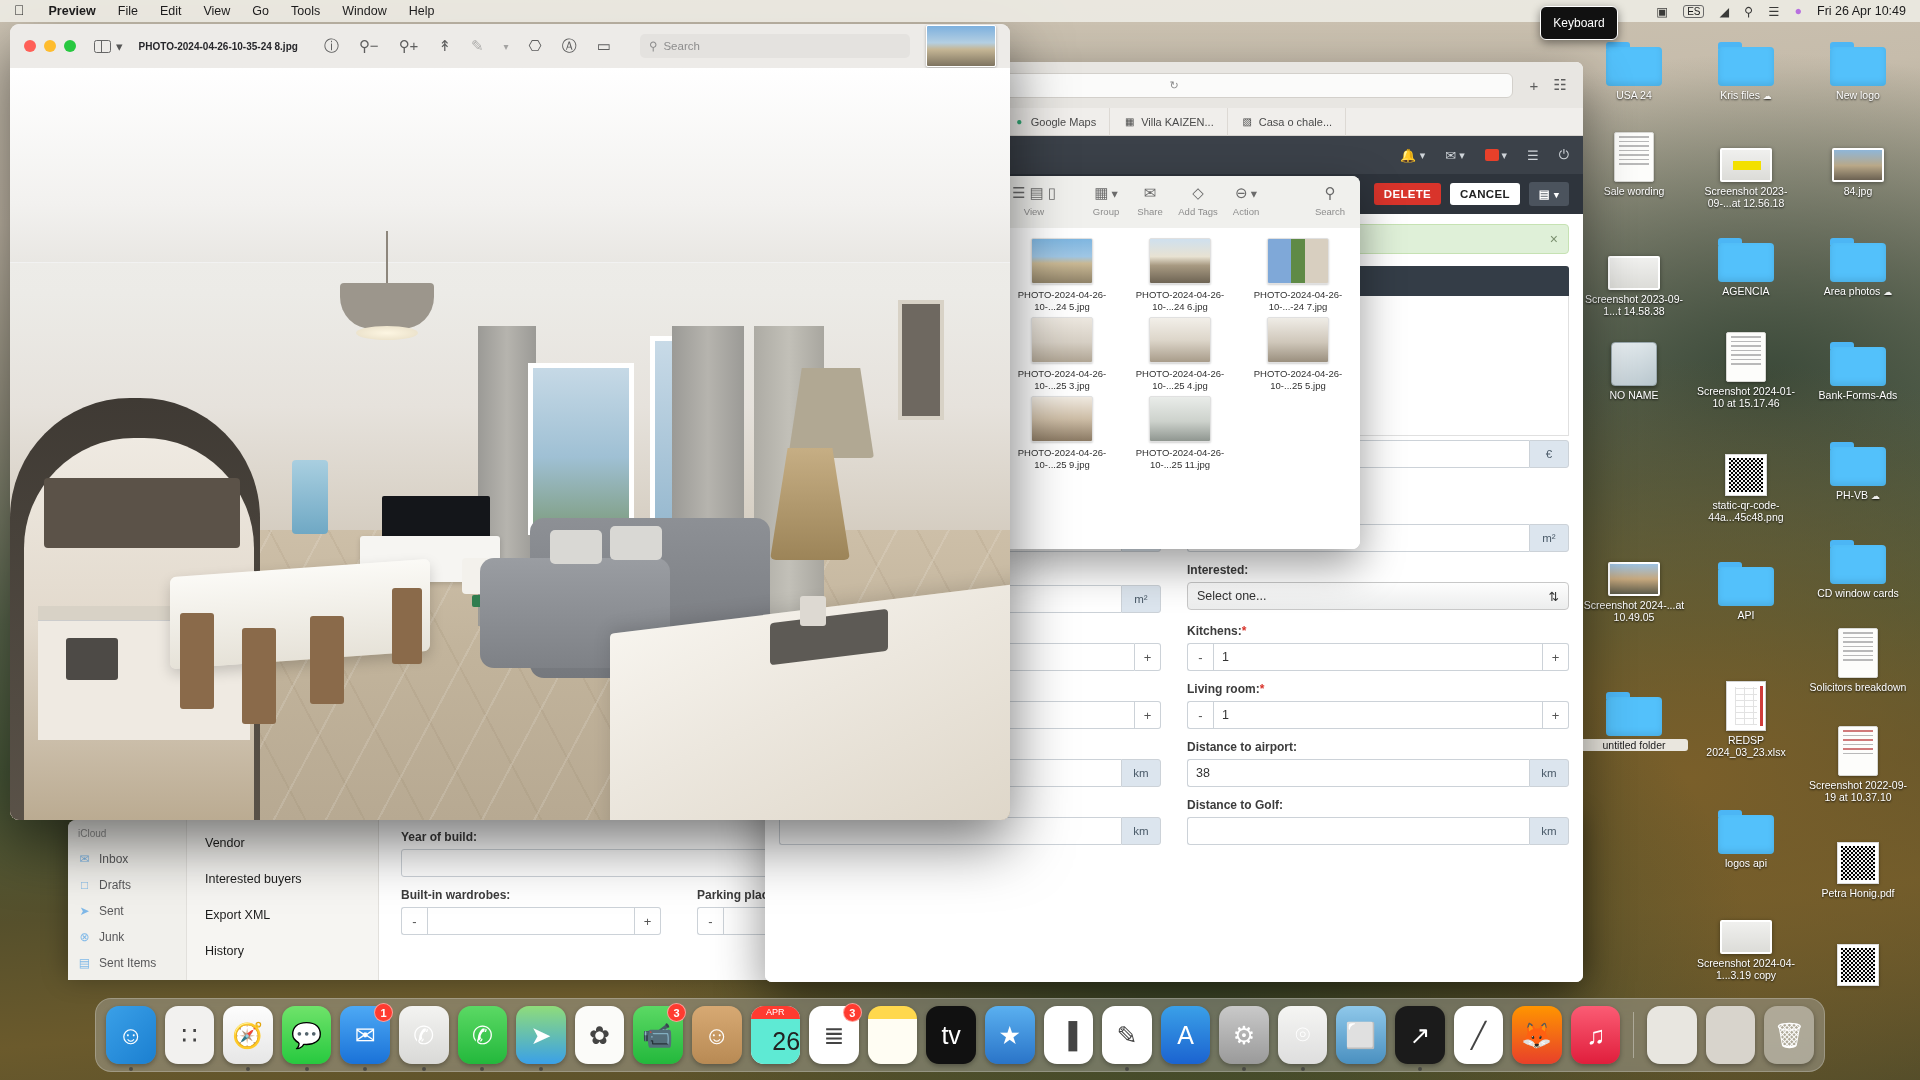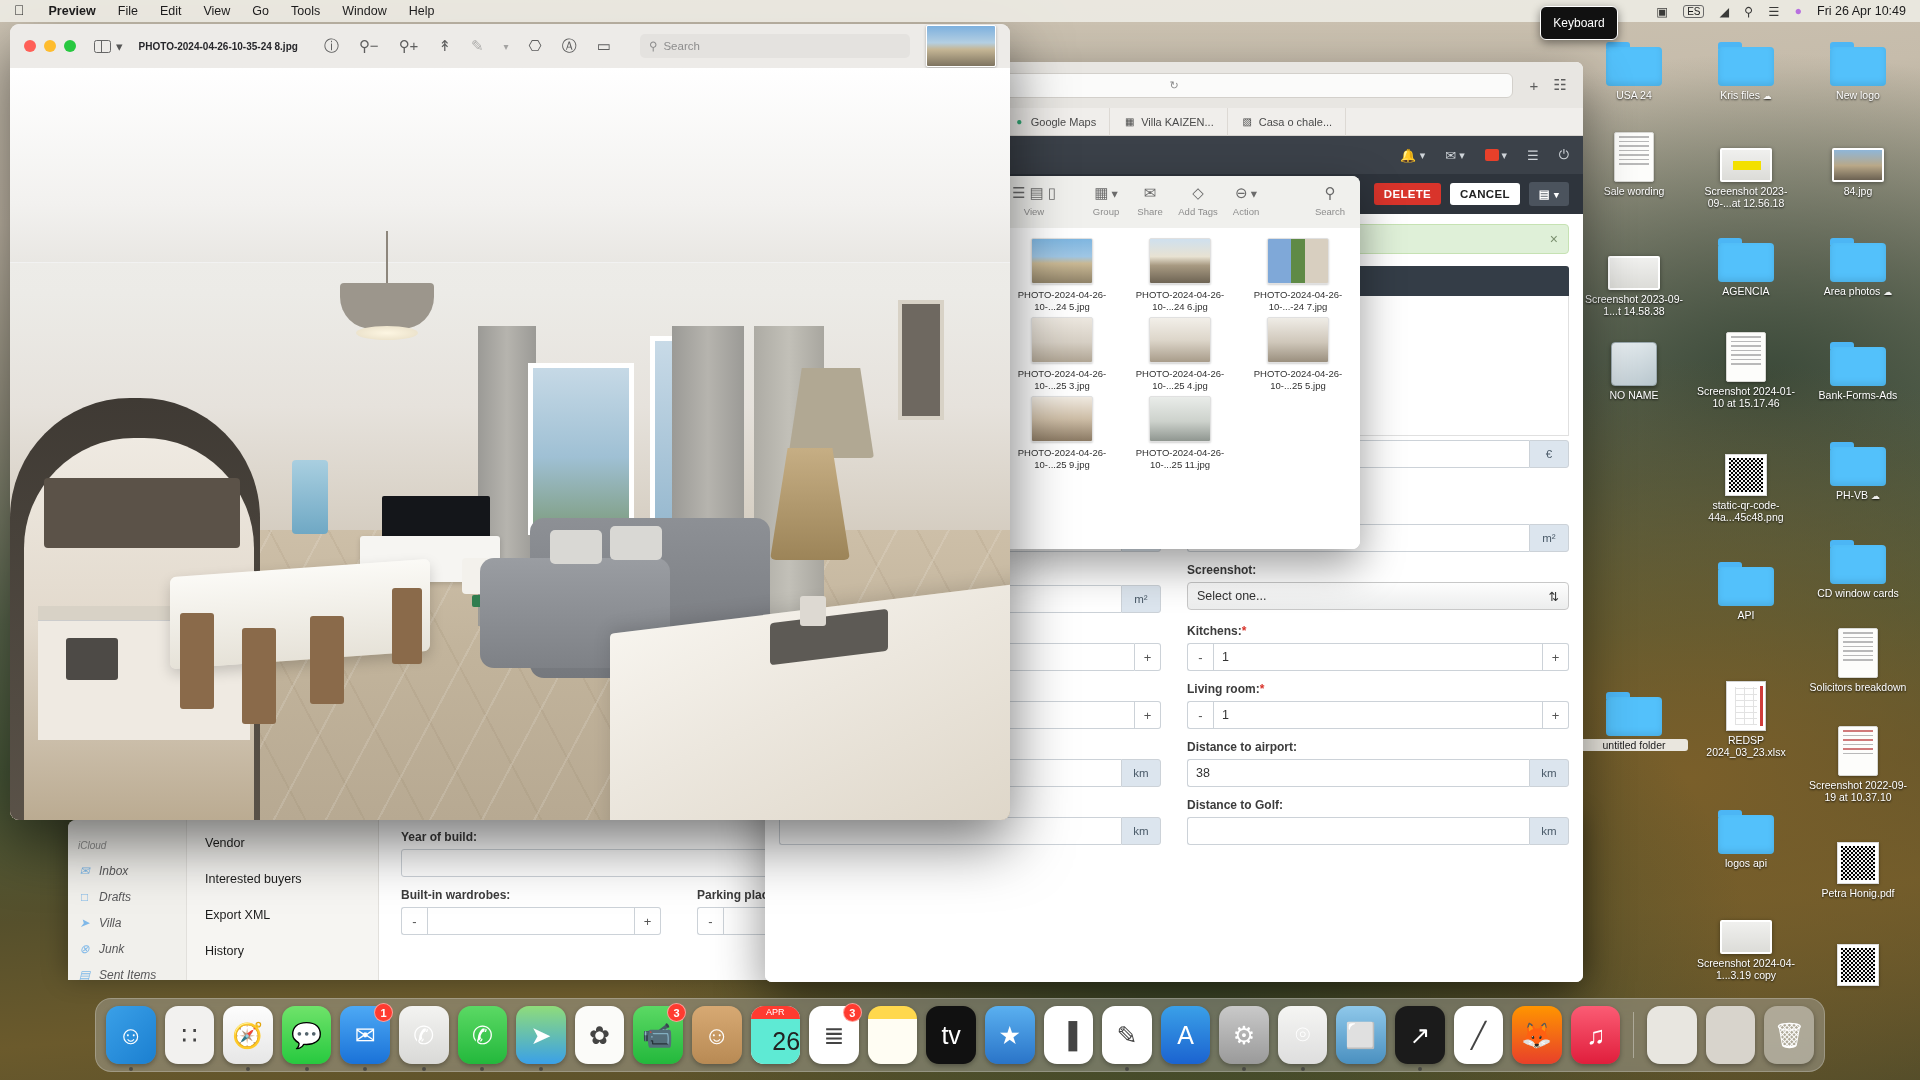--- a/index.html
+++ b/index.html
@@ -130,21 +130,21 @@
                    font-family:"Liberation Sans",sans-serif; }
   .stepper.nol input { border-radius:3px 0 0 3px; }
 
   
   .win-mail {
     position:absolute; left:68px; top:820px; width:1513px; height:160px; z-index:15;
     background:#f4f3f0; border-radius:8px 8px 0 0; overflow:hidden;
     box-shadow:0 -4px 26px rgba(0,0,0,.35);
     display:flex;
   }
-  .mail-side { width:118px; background:rgba(240,239,235,.96); padding:20px 0 0 10px;font-style:italic; }
+  .mail-side { width:118px; background:rgba(240,239,235,.96); padding:8px 0 0 10px; }
   .mail-side .grp { font-size:10px; color:#8d8d8d; margin-bottom:7px; }
   .mail-side .mi { display:flex; align-items:center; gap:8px; font-size:12px; color:#58585a; height:26px; }
   .mail-side .mi .mic { color:#7fb8e8; font-size:12px; width:13px; text-align:center; }
   .mail-mid { width:192px; background:rgba(246,245,242,.97); border-left:1px solid #e2e0dc; padding-top:5px; }
   .mail-mid .mrow { font-size:12.5px; color:#1c1c1c; height:36px; display:flex; align-items:center; padding-left:18px; }
   .mail-rest { flex:1; background:#fff; border-left:1px solid #e2e0dc; overflow:hidden; }
   .mail-form { padding:10px 22px; }
 
   
   .win-finder {
@@ -396,20 +396,26 @@
         </div>
       </div>
       <div class="lbl">static-qr-code-44a...45c48.png</div>
     </div>
     <div class="dicon" style="left: 224px; top: 400px;">
       <div class="glyph">
         <div class="folder"></div>
       </div>
       <div class="lbl">PH-VB <span class="cloud-badge">☁</span></div>
     </div>
+    <div class="dicon" style="left: 0px; top: 510px;">
+      <div class="glyph">
+        <div class="shotimg photo2"></div>
+      </div>
+      <div class="lbl">Screenshot 2024-...at 10.49.05</div>
+    </div>
     <div class="dicon" style="left: 224px; top: 498px;">
       <div class="glyph">
         <div class="folder"></div>
       </div>
       <div class="lbl">CD window cards</div>
     </div>
     <div class="dicon" style="left: 112px; top: 520px;">
       <div class="glyph">
         <div class="folder"></div>
       </div>
@@ -579,21 +585,21 @@
           </div>
         </div>
         <div class="fld">
           <label>Balcony M<sup>2</sup>:</label>
           <div class="inputwrap">
             <input value="" style="">
             <span class="unit">m²</span>
           </div>
         </div>
         <div class="fld">
-          <label>Screenshot:</label>
+          <label>Interested:</label>
           <div class="selwrap">
             <span>Select one...</span>
             <span>⇅</span>
           </div>
         </div>
         <div class="fld">
           <label>Bedrooms:<span class="req">*</span></label>
           <div class="stepper nol">
             <input value="3" style="">
             <span class="sbtn r">+</span>
@@ -662,21 +668,21 @@
         <div class="mi">
           <span class="mic">✉</span>
           <span>Inbox</span>
         </div>
         <div class="mi">
           <span class="mic">□</span>
           <span>Drafts</span>
         </div>
         <div class="mi">
           <span class="mic">➤</span>
-          <span>Villa</span>
+          <span>Sent</span>
         </div>
         <div class="mi">
           <span class="mic">⊗</span>
           <span>Junk</span>
         </div>
         <div class="mi">
           <span class="mic">▤</span>
           <span>Sent Items</span>
         </div>
         <div class="mi"></div>

